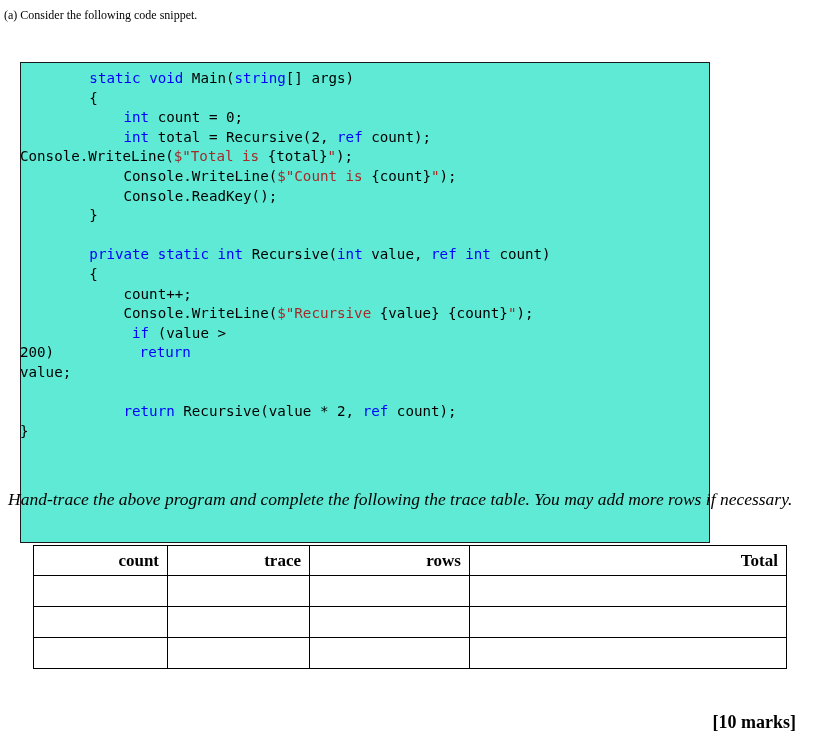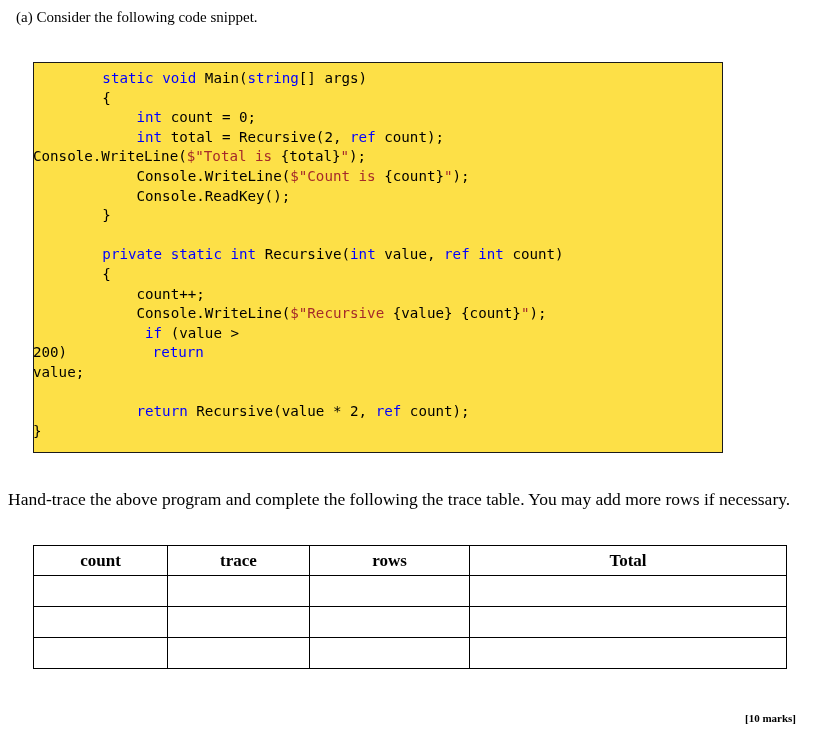--- a/index.html
+++ b/index.html
@@ -12,37 +12,37 @@
     height: 735px;
     position: relative;
     font-family: "Liberation Serif", "DejaVu Serif", serif;
     color: #000000;
     overflow: hidden;
   }
 
   
   .intro {
     position: absolute;
-    left: 16px;
+    left: 4px;
     top: 8px;
-    font-size: 15px;
+    font-size: 12px;
     line-height: 1.25;
     white-space: nowrap;
   }
 
   
   .code-box {
     position: absolute;
-    left: 33px;
+    left: 20px;
     top: 62px;
     width: 690px;
-    height: 391px;
+    height: 481px;
     border: 1.5px solid #1a1a1a;
     box-sizing: border-box;
-    background: #fde047;
+    background: #5eead4;
     overflow: hidden;
   }
   .code-pre {
     margin: 0;
     padding: 0;
     font-family: "DejaVu Sans Mono", "Liberation Mono", monospace;
     font-size: 14.2px;
     line-height: 19.6px;
     color: #000000;
     white-space: pre;
@@ -63,35 +63,36 @@
   .n  { color: #000000; }            
 
   
   .instruction {
     position: absolute;
     left: 8px;
     top: 485px;
     width: 800px;
     font-size: 17.5px;
     line-height: 28px;
+    font-style: italic;
   }
 
   
   .trace-table {
     position: absolute;
     left: 33px;
     top: 545px;
     width: 753px;
     border-collapse: collapse;
     table-layout: fixed;
   }
   .trace-table td, .trace-table th {
     border: 1.3px solid #000000;
     padding: 0 8px;
-    text-align: center;
+    text-align: right;
     vertical-align: top;
     font-size: 17px;
   }
   .trace-table th {
     font-weight: bold;
     height: 29px;
     line-height: 29px;
     white-space: nowrap;
   }
   .trace-table td {
@@ -100,21 +101,21 @@
   .col-count  { width: 134px; }
   .col-total  { width: 142px; }
   .col-value  { width: 160px; }
   .col-output { width: 317px; }
 
   
   .marks {
     position: absolute;
     right: 36px;
     top: 712px;
-    font-size: 11px;
+    font-size: 18px;
     font-weight: bold;
     white-space: nowrap;
   }
 </style>
 </head>
 <body>
 
 <div class="intro">(a) Consider the following code snippet.</div>
 
 <div class="code-box">

